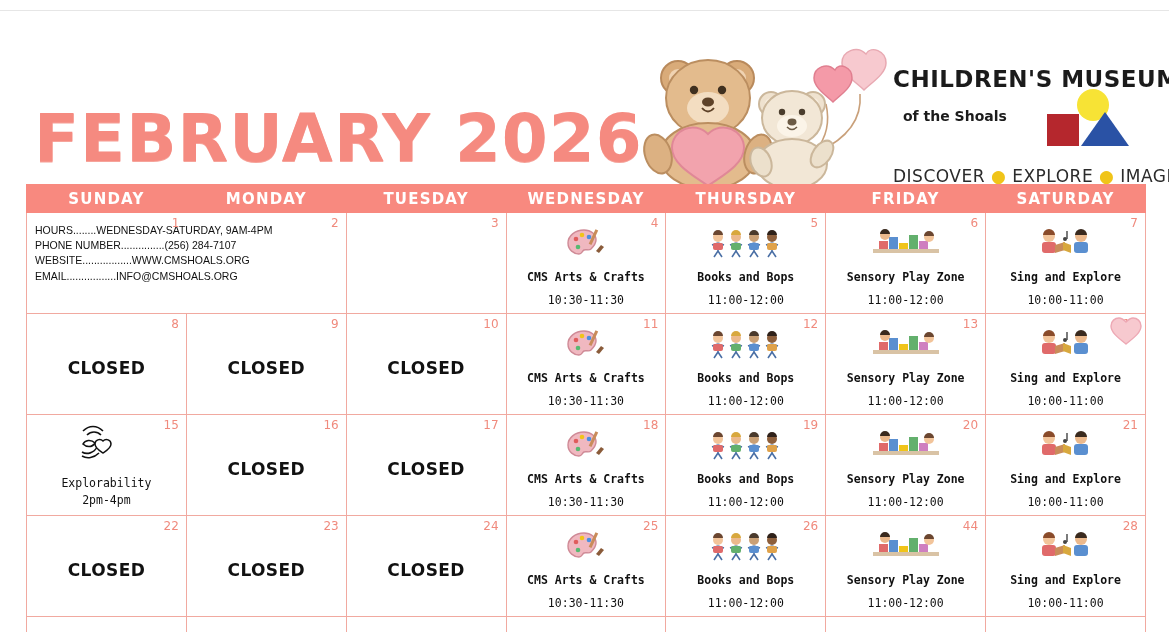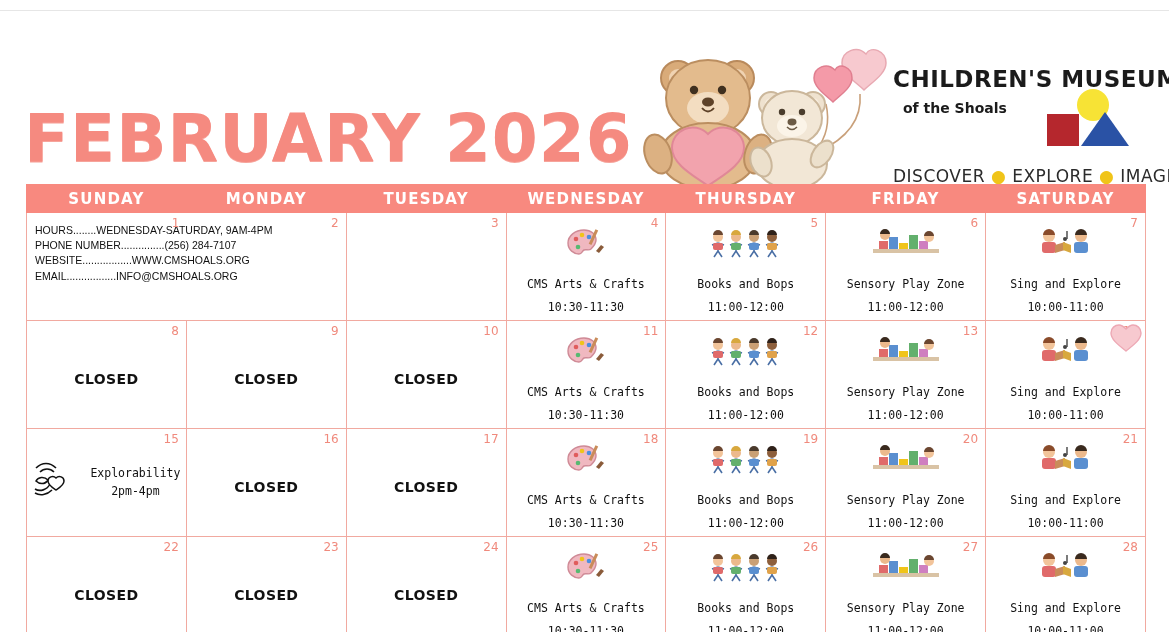--- a/index.html
+++ b/index.html
@@ -19,21 +19,21 @@
     position: absolute; top: 10px; left: 0; width: 1169px; height: 1px;
     background: #e6e6e6;
   }
 
   
   .header {
     position: absolute; top: 18px; left: 0; width: 1169px; height: 160px;
   }
   .month-title {
     position: absolute;
-    left: 24px; top: 88px;
+    left: 34px; top: 88px;
     font-family: "DejaVu Sans", sans-serif;
     font-weight: 800;
     font-size: 66px;
     letter-spacing: 1px;
     color: #f58a80;
     line-height: 1;
     text-shadow: 0 1px 0 #f6a49b;
   }
 
   
@@ -55,21 +55,21 @@
     font-size: 23px;
     letter-spacing: 0.5px;
     color: #1b1b1b;
     white-space: nowrap;
   }
   .logo-line2 {
     font-family: "DejaVu Sans", sans-serif;
     font-weight: 700;
     font-size: 14px;
     color: #1b1b1b;
-    margin-top: 8px;
+    margin-top: 16px;
     margin-left: 10px;
   }
   .logo-mark {
     position: absolute;
     right: 22px; top: 22px;
     width: 86px; height: 70px;
   }
   .logo-tag {
     position: absolute;
     left: 0; top: 100px;
@@ -122,51 +122,52 @@
     display: flex;
     flex-direction: column;
     align-items: center;
     justify-content: center;
     padding: 14px 4px 6px 4px;
   }
   .ev-title {
     font-family: "DejaVu Sans Mono", monospace;
     font-size: 11.5px;
     color: #111;
-    margin-top: 14px;
+    margin-top: 7px;
     white-space: nowrap;
+    font-weight: bold;
   }
   .ev-time {
     font-family: "DejaVu Sans Mono", monospace;
     font-size: 11.5px;
     color: #111;
     margin-top: 9px;
     white-space: nowrap;
   }
   .closed {
     font-family: "DejaVu Sans", sans-serif;
     font-weight: 700;
-    font-size: 14px;
+    font-size: 17px;
     color: #111;
     letter-spacing: 0.4px;
   }
   .info-cell {
     padding: 10px 8px 6px 8px;
   }
   .info-line {
     font-family: Liberation Sans, sans-serif;
     font-size: 10.5px;
     color: #111;
     white-space: nowrap;
     line-height: 1.45;
   }
   .art { display:block; }
   .explor-wrap {
     display: flex; align-items: center; justify-content: center;
-    gap: 4px; height: 100%;
+    gap: 4px; height: 100%; flex-direction: column;
   }
   .explor-text {
     font-family: "DejaVu Sans Mono", monospace;
     font-size: 11.5px;
     color: #111;
     text-align: center;
     line-height: 1.5;
   }
   .heart-deco {
     position: absolute;
@@ -661,21 +662,21 @@
                 <rect x="25" y="16" width="10" height="7" rx="2" fill="#63b06d"></rect>
                 <rect x="43" y="16" width="10" height="7" rx="2" fill="#5a8fd0"></rect>
                 <rect x="61" y="16" width="10" height="7" rx="2" fill="#e0a24a"></rect>
               </svg>
             </span>
             <div class="ev-title">Books and Bops</div>
             <div class="ev-time">11:00-12:00</div>
           </div>
         </td>
         <td>
-          <span class="daynum">27</span>
+          <span class="daynum">44</span>
           <div class="cell-inner">
             <span>
               <svg width="70" height="32" viewBox="0 0 70 32">
                 <rect x="2" y="22" width="66" height="4" fill="#d9c3a5"></rect>
                 <rect x="8" y="14" width="9" height="8" fill="#e06a6a"></rect>
                 <rect x="18" y="10" width="9" height="12" fill="#5a8fd0"></rect>
                 <rect x="28" y="16" width="9" height="6" fill="#f0c419"></rect>
                 <rect x="38" y="8" width="9" height="14" fill="#63b06d"></rect>
                 <rect x="48" y="14" width="9" height="8" fill="#cf7fc0"></rect>
                 <circle cx="58" cy="10" r="5" fill="#f2c49a"></circle>

